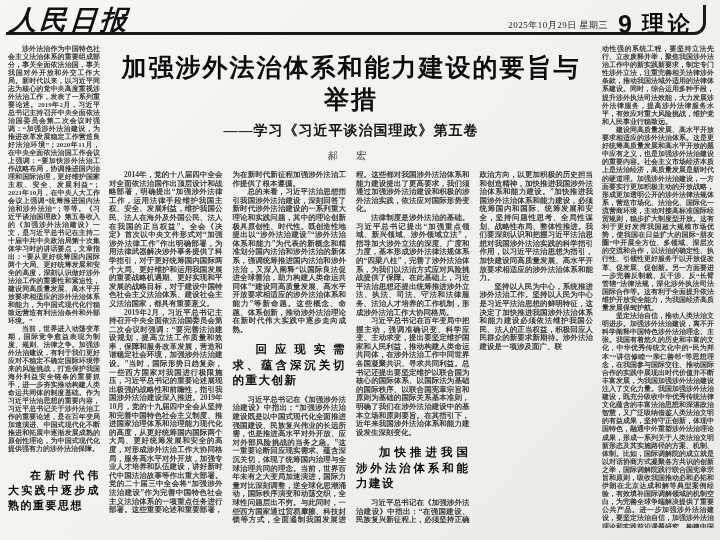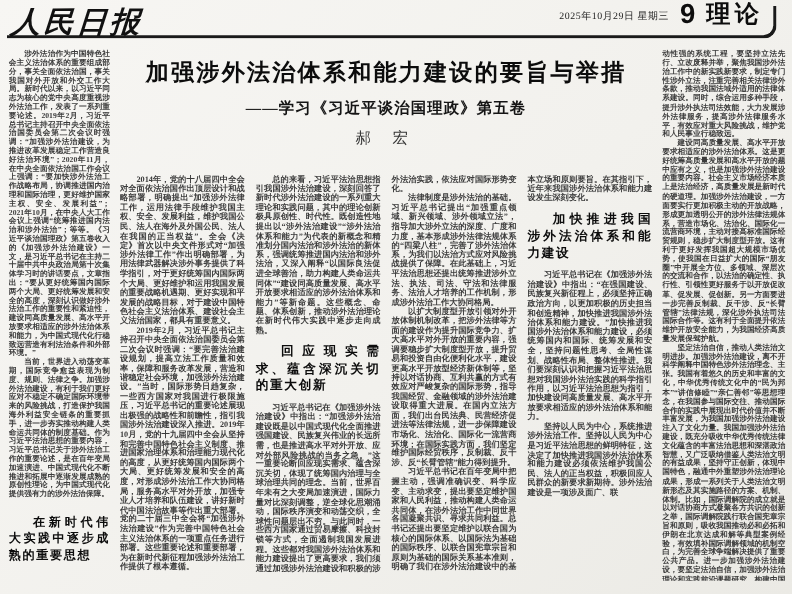--- a/index.html
+++ b/index.html
@@ -23,21 +23,21 @@
     border-bottom-right-radius:12px;
   }
   .masthead{
     position:absolute;left:6px;top:2px;
     font-size:27px;font-weight:900;font-style:italic;
     letter-spacing:3px;color:#111;
     transform:skewX(-4deg);
     font-family:"DejaVu Serif","Liberation Serif",serif;
   }
   .header-right{
-    position:absolute;right:22px;top:0;
+    position:absolute;right:22px;top:11px;
     display:flex;align-items:flex-end;gap:10px;justify-content:flex-end;
   }
   .date{font-size:9px;color:#222;padding-bottom:5px;letter-spacing:.5px;}
   .page-num{
     font-size:25px;font-weight:bold;line-height:26px;color:#0d0d0d;
     font-family:"Liberation Sans","DejaVu Sans",sans-serif;
   }
   .section-name{
     font-size:22px;font-weight:700;line-height:26px;color:#0d0d0d;
     letter-spacing:4px;
@@ -47,27 +47,27 @@
     display:flex;gap:9px;
     padding:7px 6px 0 8px;height:490px;box-sizing:border-box;
   }
   .col-left{
     flex:0 0 92px;font-size:7px;line-height:8px;
     text-align:justify;overflow:hidden;
   }
   .center{flex:1;display:flex;flex-direction:column;min-width:0;}
   .headline-block{text-align:center;padding:2px 0 0;}
   .main-title{
-    margin:4px 0 7px;font-size:21px;font-weight:900;color:#0c0c0c;
+    margin:4px 0 7px;font-size:25px;font-weight:900;color:#0c0c0c;
     letter-spacing:2px;
     font-family:"Liberation Sans","DejaVu Sans",sans-serif;
     line-height:32px;
   }
   .subtitle{font-size:14px;font-weight:bold;color:#151515;margin-bottom:9px;letter-spacing:1px;}
-  .author{font-size:14px;color:#333;letter-spacing:8px;margin-bottom:24px;}
+  .author{font-size:10px;color:#333;letter-spacing:8px;margin-bottom:8px;}
   .center-body{
     flex:1;overflow:hidden;
     column-count:4;column-gap:10px;column-fill:auto;
     font-size:7.5px;line-height:8.6px;text-align:justify;
   }
   .col-right{
     flex:0 0 112px;font-size:7px;line-height:8.1px;
     text-align:justify;overflow:hidden;
   }
   p.para{margin:0;text-indent:2em;font-weight:bold;}
@@ -109,21 +109,20 @@
         <div class="subtitle">——学习《习近平谈治国理政》第五卷</div>
         <div class="author">郝 宏</div>
       </div>
       <div class="center-body">
           <p class="para">2014年，党的十八届四中全会对全面依法治国作出顶层设计和战略部署，明确提出“加强涉外法律工作，运用法律手段维护我国主权、安全、发展利益，维护我国公民、法人在海外及外国公民、法人在我国的正当权益”。全会《决定》首次以中央文件形式对“加强涉外法律工作”作出明确部署，为用法律武器解决涉外事务提供了科学指引，对于更好统筹国内国际两个大局、更好维护和运用我国发展的重要战略机遇期、更好实现和平发展的战略目标，对于建设中国特色社会主义法治体系、建设社会主义法治国家，都具有重要意义。</p>
           <p class="para">2019年2月，习近平总书记主持召开中央全面依法治国委员会第二次会议时强调：“要完善法治建设规划，提高立法工作质量和效率，保障和服务改革发展，营造和谐稳定社会环境，加强涉外法治建设。”当时，国际形势日趋复杂，一些西方国家对我国进行极限施压，习近平总书记的重要论述展现出极强的战略性和前瞻性，指引我国涉外法治建设深入推进。2019年10月，党的十九届四中全会从坚持和完善中国特色社会主义制度、推进国家治理体系和治理能力现代化的高度，从更好统筹国内国际两个大局、更好统筹发展和安全的高度，对形成涉外法治工作大协同格局，服务高水平对外开放，加强专业人才培养和队伍建设，讲好新时代中国法治故事等作出重大部署。党的二十届三中全会将“加强涉外法治建设”作为完善中国特色社会主义法治体系的一项重点任务进行部署。这些重要论述和重要部署，为在新时代新征程加强涉外法治工作提供了根本遵循。</p>
           <p class="para">总的来看，习近平法治思想指引我国涉外法治建设，深刻回答了新时代涉外法治建设的一系列重大理论和实践问题，其中的理论创新极具原创性、时代性。既创造性地提出以“涉外法治建设”“涉外法治体系和能力”为代表的新概念和精准划分国内法治和涉外法治的新体系，强调统筹推进国内法治和涉外法治，又深入阐释“以国际良法促进全球善治，助力构建人类命运共同体”“建设同高质量发展、高水平开放要求相适应的涉外法治体系和能力”等新命题。这些概念、命题、体系创新，推动涉外法治理论在新时代伟大实践中逐步走向成熟。</p>
           <h3 class="col-heading">回应现实需求、蕴含深沉关切的重大创新</h3>
           <p class="para">习近平总书记在《加强涉外法治建设》中指出：“加强涉外法治建设既是以中国式现代化全面推进强国建设、民族复兴伟业的长远所需，也是推进高水平对外开放、应对外部风险挑战的当务之急。”这一重要论断回应现实需求、蕴含深沉关切，体现了统筹国内治理与全球治理共同的理念。当前，世界百年未有之大变局加速演进，国际力量对比深刻调整，逆全球化思潮涌动，国际秩序演变和动荡交织，全球性问题层出不穷。与此同时，一些西方国家通过贸易摩擦、科技封锁等方式，全面遏制我国发展进程。这些都对我国涉外法治体系和能力建设提出了更高要求，我们须通过加强涉外法治建设和积极的涉外法治实践，依法应对国际形势变化。</p>
           <p class="para">法律制度是涉外法治的基础。习近平总书记提出“加强重点领域、新兴领域、涉外领域立法”，指导加大涉外立法的深度、广度和力度，基本形成涉外法律法规体系的“四梁八柱”，完善了涉外法治体系，为我们以法治方式应对风险挑战提供了保障。在此基础上，习近平法治思想还提出统筹推进涉外立法、执法、司法、守法和法律服务、法治人才培养的工作机制，形成涉外法治工作大协同格局。</p>
-          <p class="para">以扩大制度型开放引领对外开放体制机制改革，把涉外法律等方面的建设作为提升国际竞争力、扩大高水平对外开放的重要内容，强调要稳步扩大制度型开放，提升贸易和投资自由化便利化水平，建设更高水平开放型经济新体制等，坚持以对话协商、互利共赢的方式有效应对严峻复杂的国际形势，指导我国经贸、金融领域的涉外法治建设取得重大进展。在国内立法方面，我们出台民法典、民营经济促进法等法律法规，进一步保障建设市场化、法治化、国际化一流营商环境；在国际实践方面，我们坚定维护国际经贸秩序，反制裁、反干涉、反“长臂管辖”能力得到提升。</p>
           <p class="para">习近平总书记在百年变局中把握主动，强调准确识变、科学应变、主动求变，提出要坚定维护国家和人民利益，推动构建人类命运共同体，在涉外法治工作中同世界各国凝聚共识、寻求共同利益。总书记还提出要坚定维护以联合国为核心的国际体系、以国际法为基础的国际秩序、以联合国宪章宗旨和原则为基础的国际关系基本准则，明确了我们在涉外法治建设中的基本立场和原则要旨。在其指引下，近年来我国涉外法治体系和能力建设发生深刻变化。</p>
           <h3 class="col-heading">加快推进我国涉外法治体系和能力建设</h3>
           <p class="para">习近平总书记在《加强涉外法治建设》中指出：“在强国建设、民族复兴新征程上，必须坚持正确政治方向，以更加积极的历史担当和创造精神，加快推进我国涉外法治体系和能力建设。”加快推进我国涉外法治体系和能力建设，必须统筹国内和国际、统筹发展和安全，坚持问题性思考、全局性谋划、战略性布局、整体性推进。我们要深刻认识和把握习近平法治思想对我国涉外法治实践的科学指引作用，以习近平法治思想为指引，加快建设同高质量发展、高水平开放要求相适应的涉外法治体系和能力。</p>
           <p class="para">坚持以人民为中心，系统推进涉外法治工作。坚持以人民为中心是习近平法治思想的鲜明特征，这决定了加快推进我国涉外法治体系和能力建设必须依法维护我国公民、法人的正当权益，积极回应人民群众的新要求新期待。涉外法治建设是一项涉及面广、联</p>
         </div>
     </div>
 
     <div class="col-right">
         <p class="para cont">动性强的系统工程，要坚持立法先行、立改废释并举，聚焦我国涉外法治工作中的新实践新要求，制定专门性涉外立法，注重完善相关法律涉外条款，推动我国法域外适用的法律体系建设。同时，综合运用多种手段，提升涉外执法司法效能，大力发展涉外法律服务，提高涉外法律服务水平，有效应对重大风险挑战，维护党和人民事业行稳致远。</p>
         <p class="para">建设同高质量发展、高水平开放要求相适应的涉外法治体系。这是更好统筹高质量发展和高水平开放的题中应有之义，也是加强涉外法治建设的重要内容。社会主义市场经济本质上是法治经济，高质量发展是新时代的硬道理。加强涉外法治建设，一方面要实行更加积极主动的开放战略，形成更加透明公开的涉外法律法规体系，营造市场化、法治化、国际化一流营商环境，主动对接高标准国际经贸规则，稳步扩大制度型开放。这有利于更好发挥我国超大规模市场优势，使我国在日益扩大的国际“朋友圈”中开展全方位、多领域、深层次的交流和合作，以法治的确定性、执行性、引领性更好服务于以开放促改革、促发展、促创新。另一方面要进一步完善反制裁、反干涉、反“长臂管辖”法律法规，深化涉外执法司法国际合作等。这有利于全面提升依法维护开放安全能力，为我国经济高质量发展保驾护航。</p>

